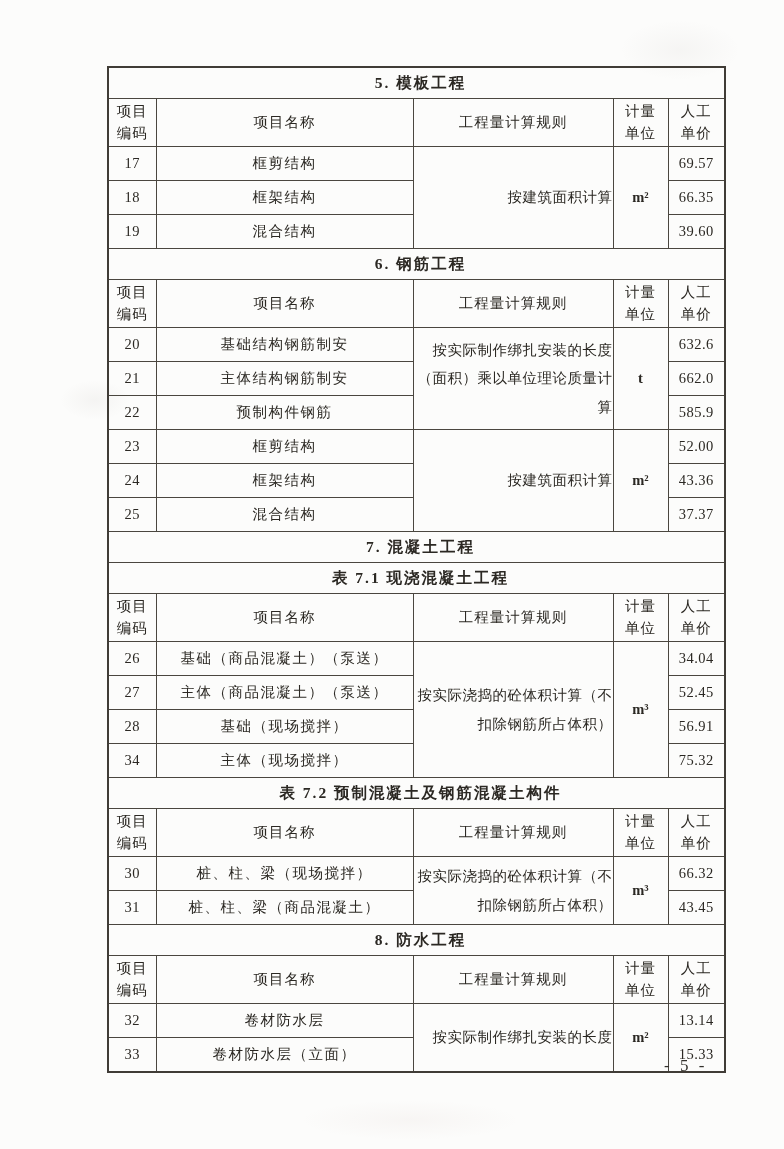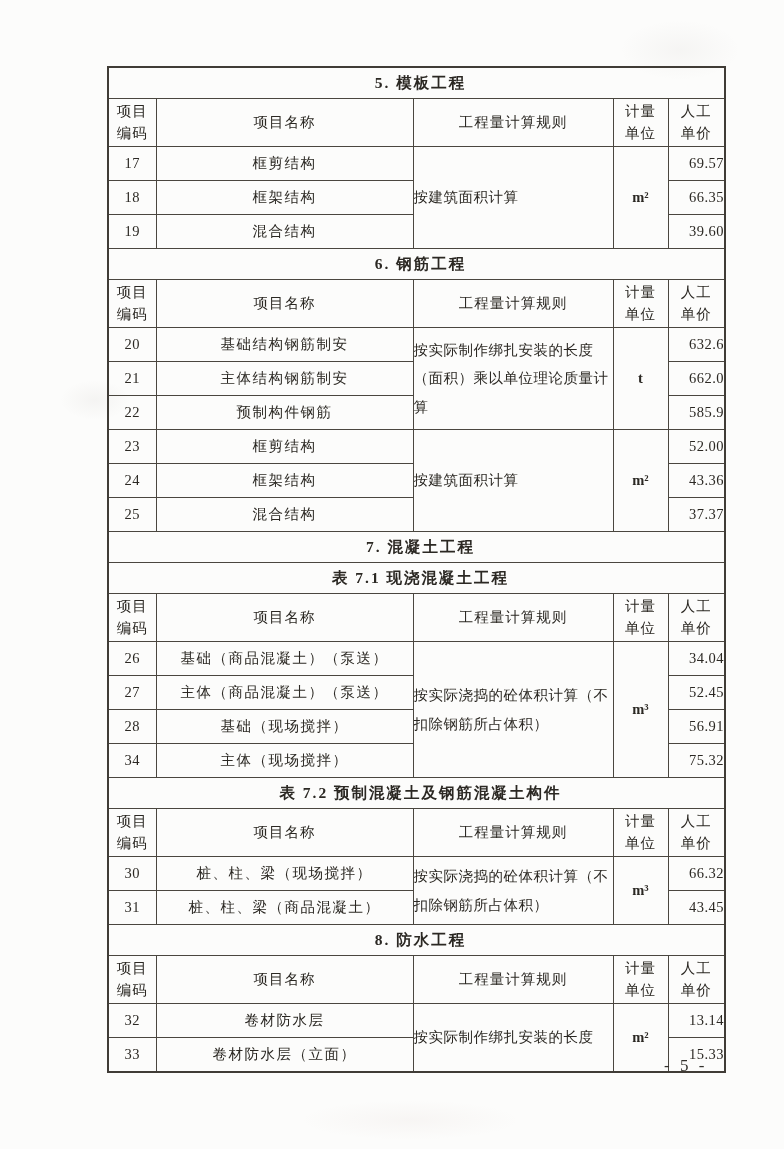--- a/index.html
+++ b/index.html
@@ -30,23 +30,23 @@
   tr.band td{
     height:30px;text-align:center;font-weight:bold;
     font-size:15.5px;letter-spacing:2px;padding-left:8px;
   }
   tr.hdr td{
     height:47px;text-align:center;line-height:1.5;
     white-space:pre-line;letter-spacing:1px;
   }
   td.code{height:33px;text-align:center;letter-spacing:.5px;}
   td.name{text-align:center;padding:0 6px 0 12px;letter-spacing:1.5px;}
-  td.rule{text-align:left;padding:3px 6px 3px 9px;line-height:1.95;letter-spacing:.5px;}
+  td.rule{text-align:right;padding:3px 6px 3px 9px;line-height:1.95;letter-spacing:.5px;}
   td.unit{text-align:center;font-size:15px;font-weight:bold;}
-  td.price{text-align:right;letter-spacing:.5px;}
+  td.price{text-align:center;letter-spacing:.5px;}
 
   .page-num{
     position:absolute;left:664px;top:1056px;
     font-size:17px;letter-spacing:3px;color:#34322d;
     font-family:"Liberation Serif","DejaVu Serif",serif;
   }
 </style>
 </head>
 <body>
 

